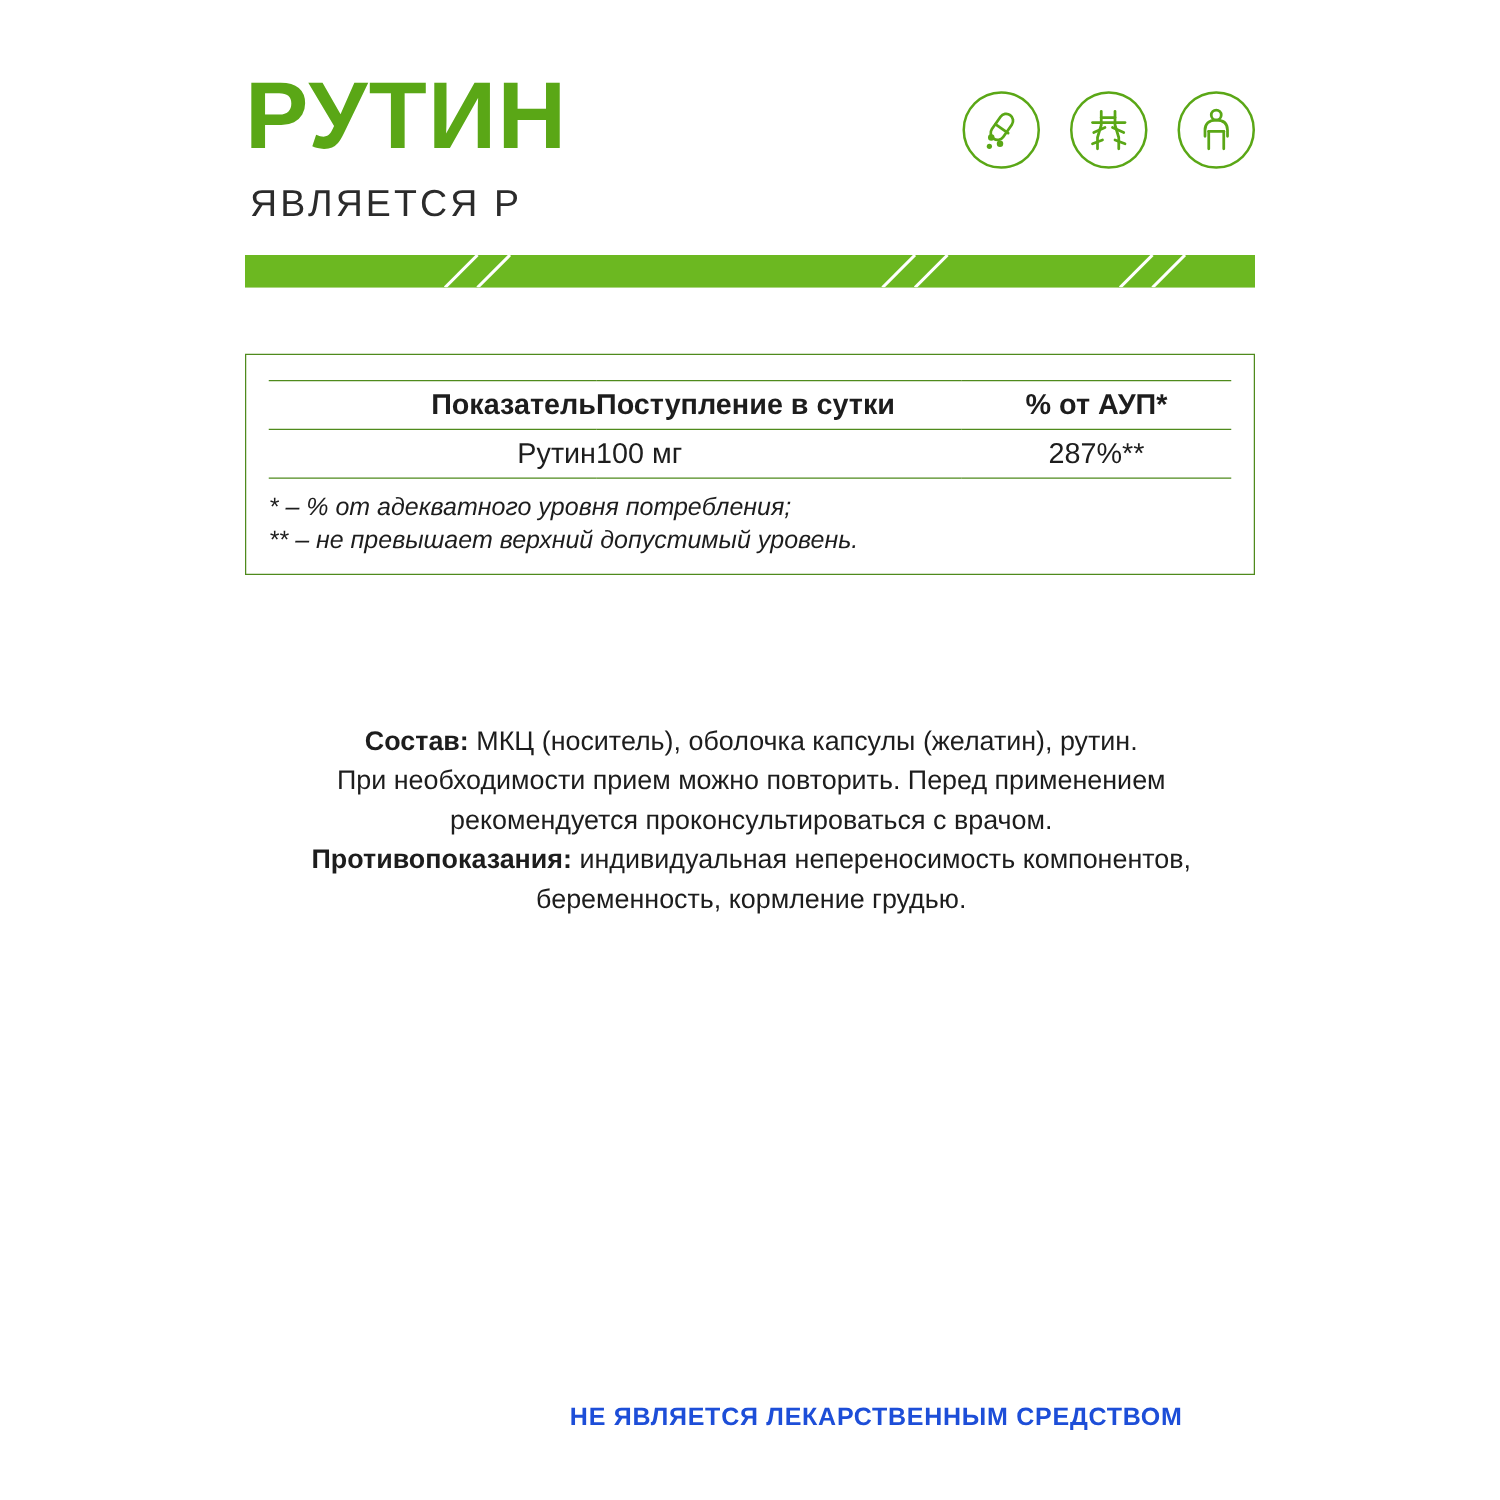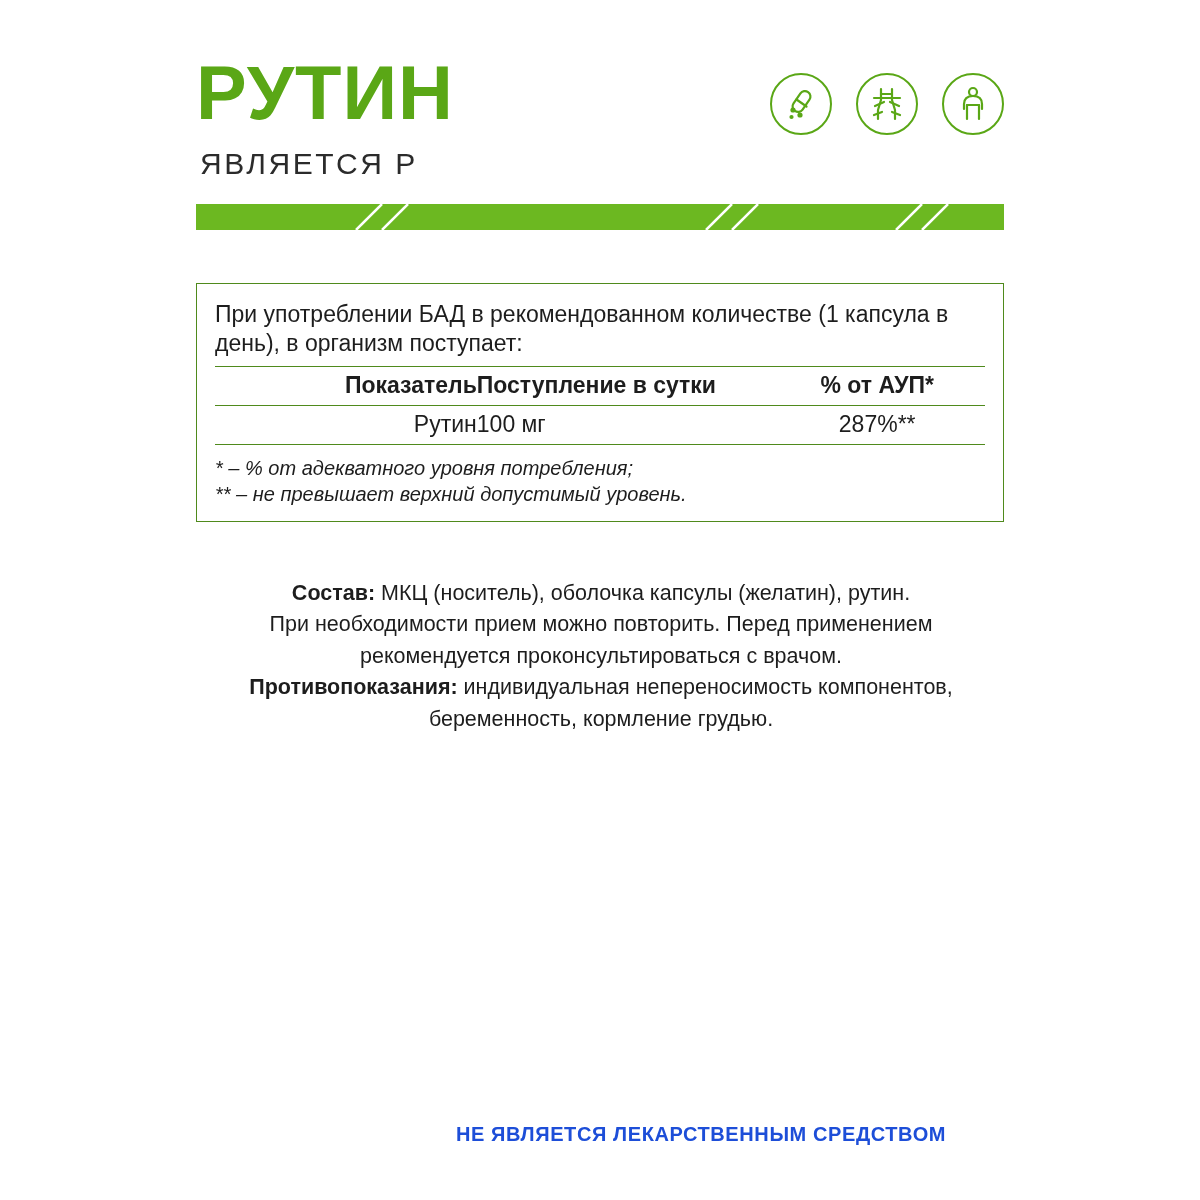--- a/index.html
+++ b/index.html
@@ -225,21 +225,20 @@
         <path d="M186 26 L212 0"></path>
         <path d="M510 26 L536 0"></path>
         <path d="M536 26 L562 0"></path>
         <path d="M700 26 L726 0"></path>
         <path d="M726 26 L752 0"></path>
       </g>
     </svg>
   </div>
 
   <div class="table-box">
-    <p class="intro">При употреблении БАД в рекомендованном количестве (1 капсула в день), в организм поступает:</p>
 
     <table class="nutri-table">
       <thead>
         <tr>
           <th class="col-name">Показатель</th>
           <th class="col-dose">Поступление в сутки</th>
           <th class="col-pct">% от АУП*</th>
         </tr>
       </thead>
       <tbody>

